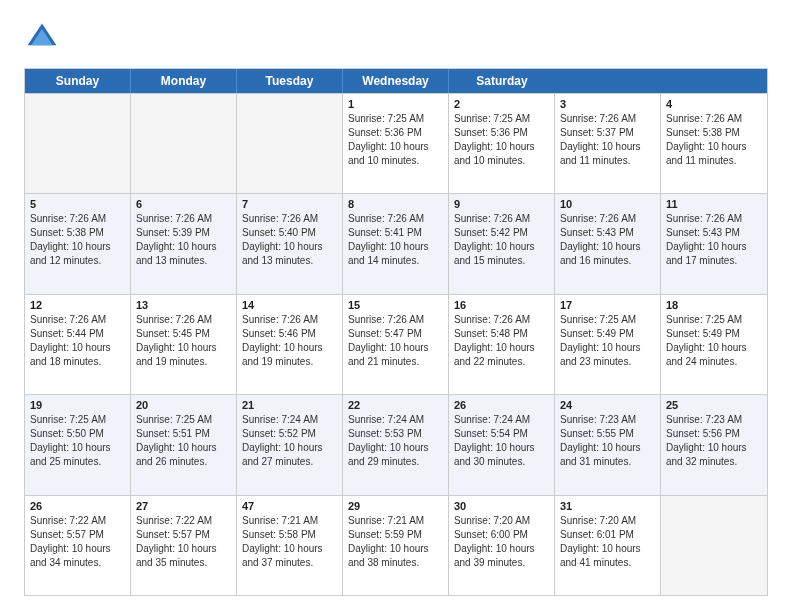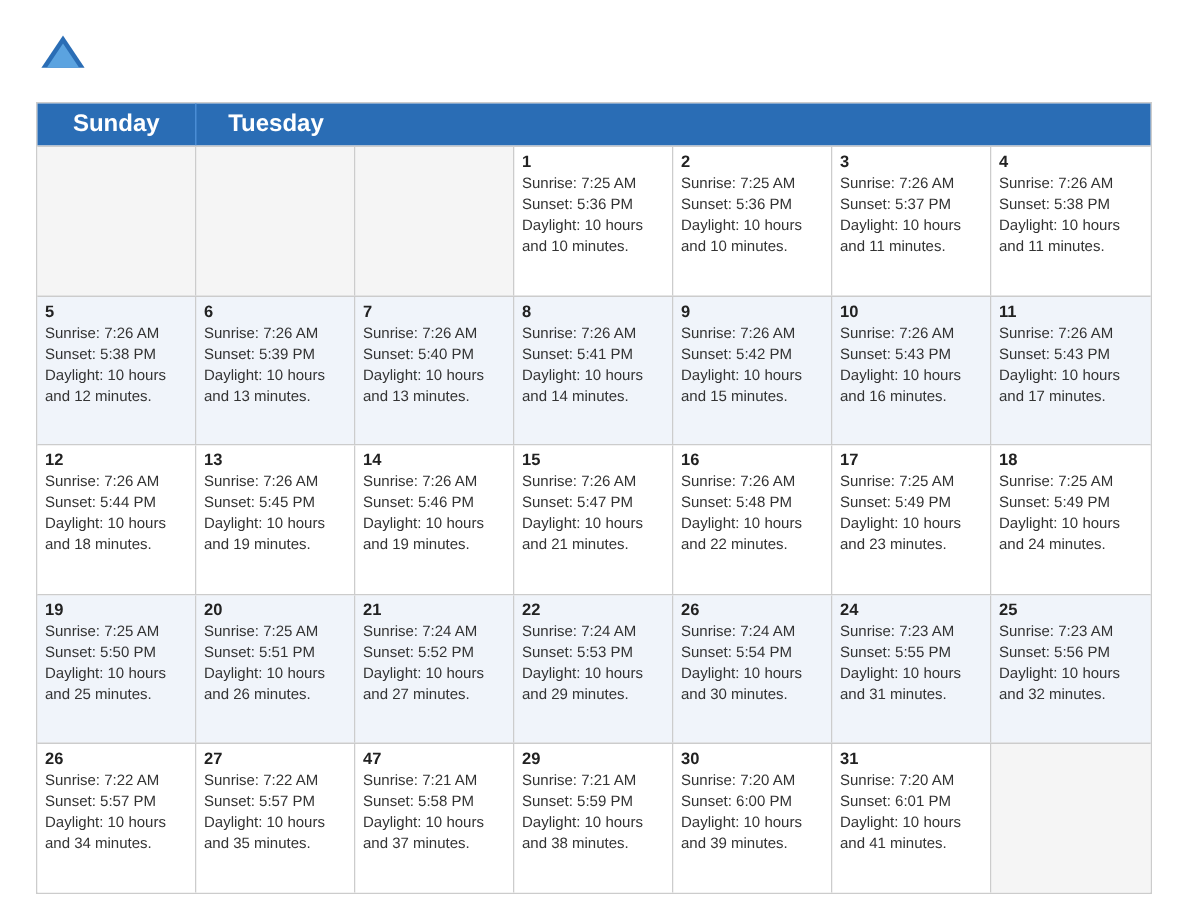--- a/index.html
+++ b/index.html
@@ -66,21 +66,21 @@
       flex-direction: column;
       border: 1px solid #ccc;
     }
     .cal-header {
       display: grid;
       grid-template-columns: repeat(7, 1fr);
       background: #2a6db5;
     }
     .cal-header-cell {
       color: #fff;
-      font-size: 16px;
+      font-size: 12px;
       font-weight: bold;
       padding: 5px 6px;
       text-align: center;
       border-right: 1px solid #4a8dd5;
     }
     .cal-header-cell:last-child { border-right: none; }
     .cal-body {
       display: flex;
       flex-direction: column;
       flex: 1;
@@ -132,21 +132,24 @@
     </div>
     <div class="title-block">
       <div class="month-title"></div>
       <div class="subtitle"></div>
     </div>
   </div>
 
   <div class="calendar">
     <div class="cal-header">
     <div class="cal-header-cell">Sunday</div>
+        <div class="cal-header-cell">Monday</div>
         <div class="cal-header-cell">Tuesday</div>
+        <div class="cal-header-cell">Wednesday</div>
+        <div class="cal-header-cell">Saturday</div>
       </div>
     <div class="cal-body">
     <div class="cal-row">
           <div class="cal-cell empty"></div>
           <div class="cal-cell empty"></div>
           <div class="cal-cell empty"></div>
           <div class="cal-cell">
             <div class="day-num">1</div>
             <div class="day-info">Sunrise: 7:25 AM<br>Sunset: 5:36 PM<br>Daylight: 10 hours and 10 minutes.</div>
           </div>

